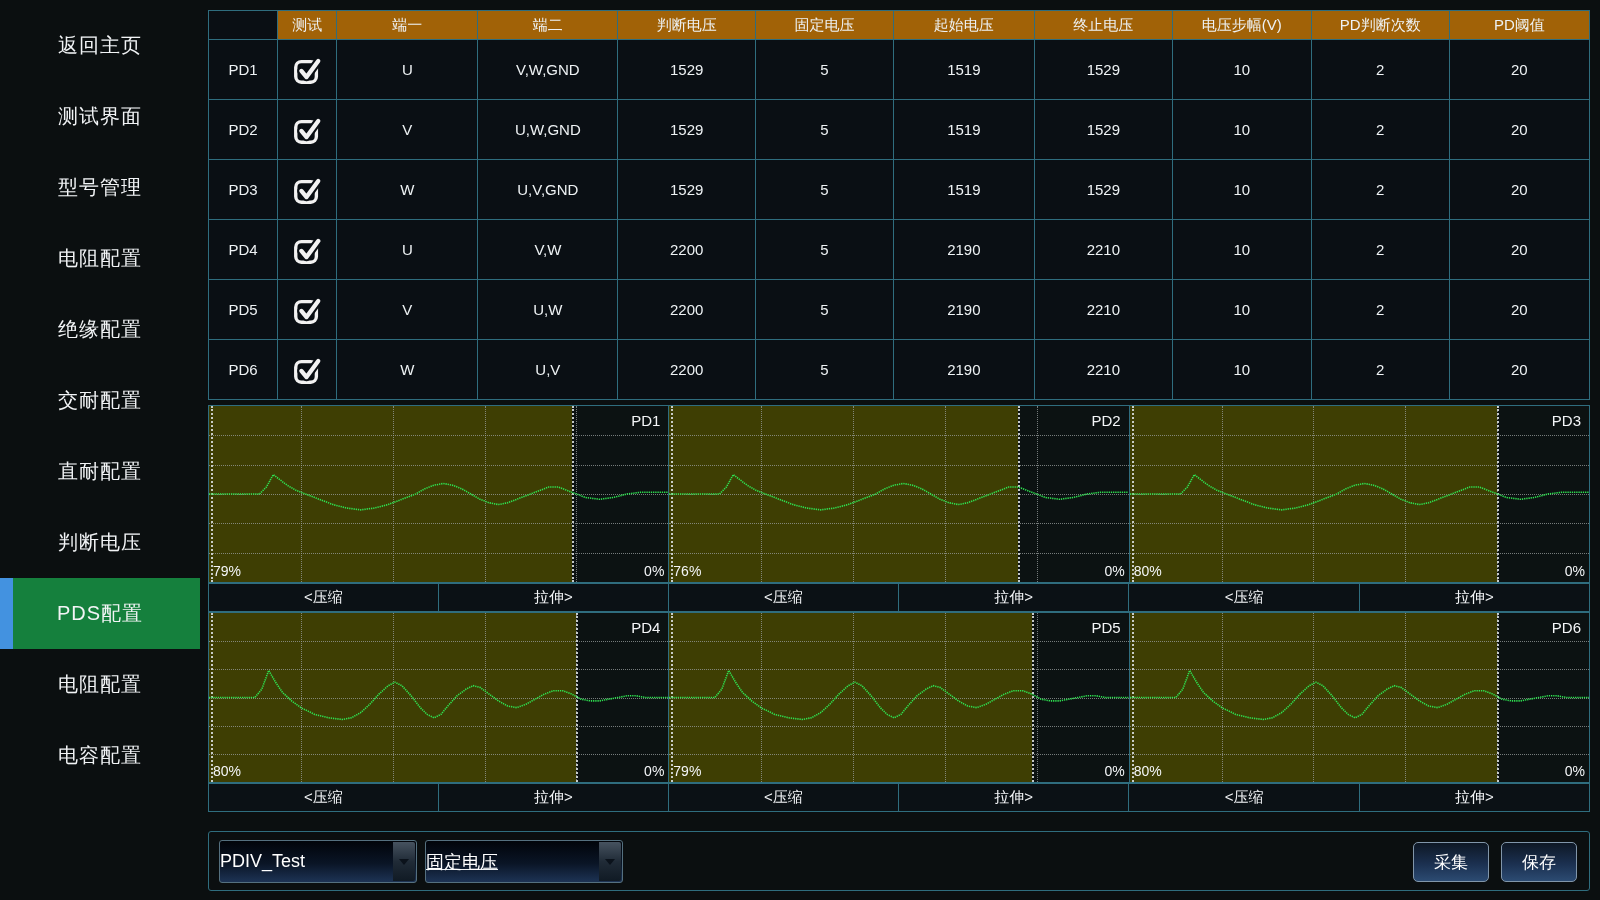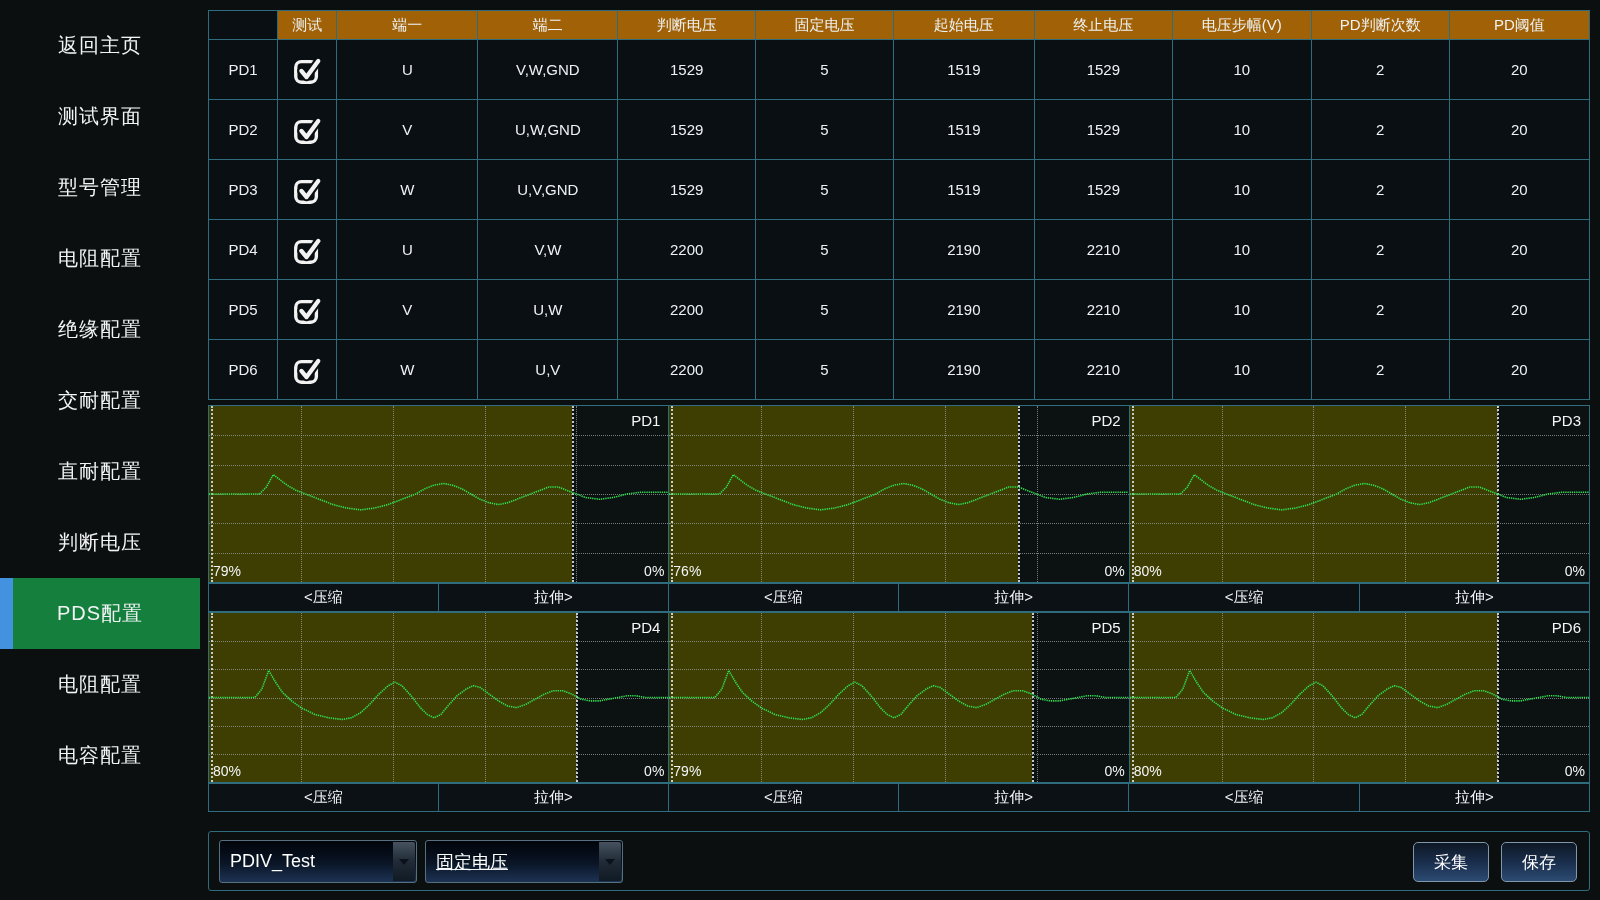--- a/index.html
+++ b/index.html
@@ -53,21 +53,21 @@
               align-items:center; justify-content:center; cursor:pointer;
               font-family:"Liberation Sans", sans-serif; }
   .zoom-pair:first-child .zoom-btn:first-child { margin-left:0; }
 
   
   .footer { position:absolute; left:0; top:831px; width:1382px; height:60px;
             border:1px solid #2f6d7e; border-radius:3px; }
   .dropdown { position:absolute; top:8px; height:43px; width:198px; border:1px solid #55707f;
               border-radius:3px; background:linear-gradient(180deg,#01040a 0%,#0a1526 55%,#1d3354 100%);
               display:flex; align-items:center; cursor:pointer; }
-  .dropdown .dd-text { padding-left:10px; font-size:18px; color:#ffffff; }
+  .dropdown .dd-text { font-size:18px; color:#ffffff; }
   .dd-arrow { position:absolute; right:1px; top:1px; bottom:1px; width:22px;
               background:linear-gradient(180deg,#46525f 0%,#202b37 50%,#101a24 100%);
               border-radius:0 2px 2px 0; display:flex; align-items:center; justify-content:center; }
   .dd-arrow .tri { width:0; height:0; border-left:5px solid transparent; border-right:5px solid transparent;
                    border-top:6px solid #0b121b; }
   #dd1 { left:10px; } #dd2 { left:216px;text-decoration:underline; }
   .act-btn { position:absolute; top:10px; width:76px; height:40px; border:1px solid #8196aa;
              border-radius:5px; background:linear-gradient(180deg,#0e1825 0%,#1b3050 55%,#2c4b72 100%);
              color:#ffffff; font-size:17px; display:flex; align-items:center; justify-content:center;
              cursor:pointer; font-family:"Liberation Sans", sans-serif; }

